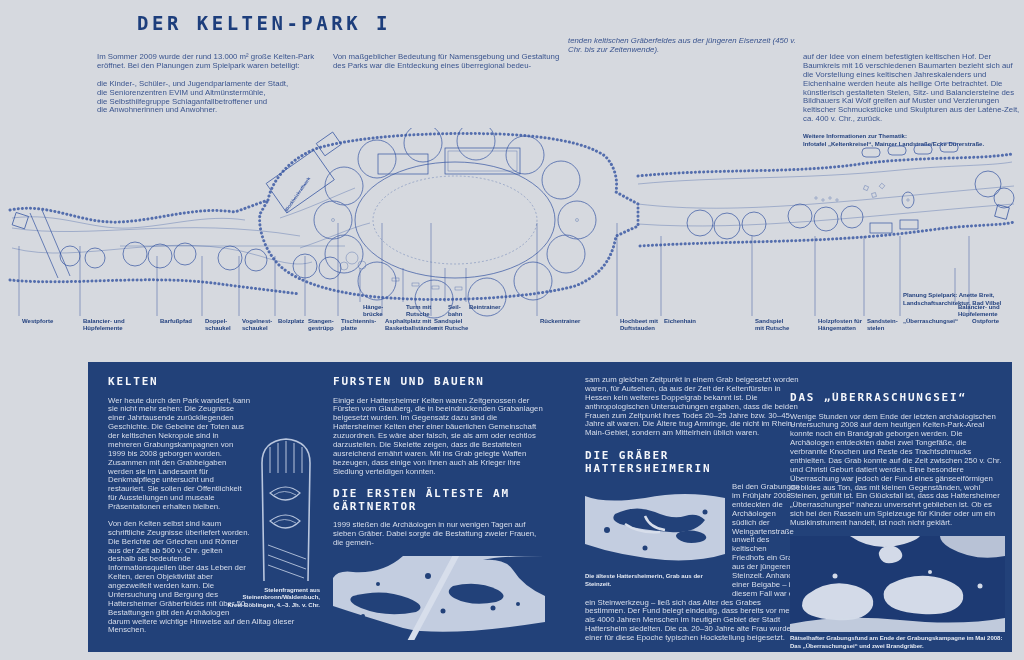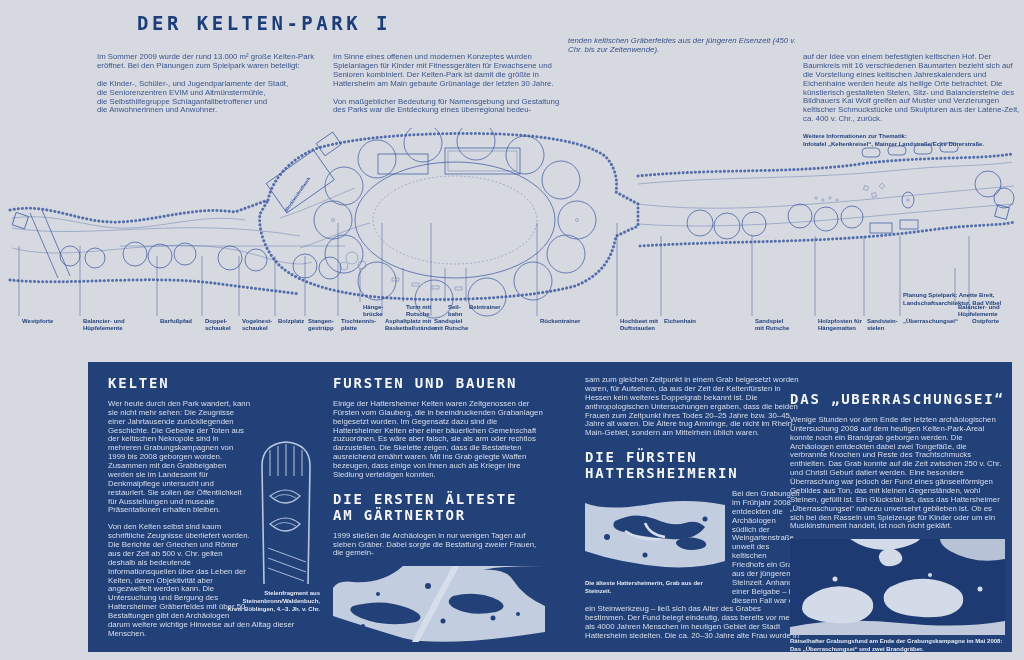--- a/index.html
+++ b/index.html
@@ -33,21 +33,21 @@
     line-height:1.18;white-space:pre-line;
   }
   
   #panel{
     left:88px;top:362px;width:924px;height:290px;
     background:#224179;color:#d9dfec;
   }
   .pcol{position:absolute;top:14px;height:266px;overflow:hidden;font-size:7.8px;line-height:1.14;}
   .pcol h3{
     margin:0 0 8px 0;font-family:"DejaVu Sans Mono", monospace;
-    font-size:14px;letter-spacing:1.8px;color:#f4f6fb;font-weight:bold;
+    font-size:11px;letter-spacing:1.8px;color:#f4f6fb;font-weight:bold;
   }
   .pcol h3.h2nd{margin-top:12px;}
   .pcol p{margin:0 0 8px 0;}
   .caption{font-size:6px;font-weight:bold;line-height:1.3;color:#e4e9f3;white-space:pre-line;}
   #stele-float{float:right;width:64px;margin:36px 0 4px 6px;position:relative;}
   #stele-cap{width:132px;margin-left:-68px;margin-top:4px;text-align:right;}
   #oldest-float{float:left;width:140px;margin:1px 7px 4px 0;}
   .photo{display:block;}
 </style>
 </head>
@@ -56,21 +56,20 @@
 <div id="title" class="abs">DER KELTEN-PARK I</div>
 
 <div class="abs icol" style="left:97px;top:53px;">
   <p>Im Sommer 2009 wurde der rund 13.000 m² große Kelten-Park eröffnet. Bei den Planungen zum Spielpark waren beteiligt:</p>
   <p>die Kinder-, Schüler-, und Jugendparlamente der Stadt,
 die Seniorenzentren EVIM und Altmünstermühle,
 die Selbsthilfegruppe Schlaganfallbetroffener und
 die Anwohnerinnen und Anwohner.</p>
 </div>
 <div class="abs icol" style="left:333px;top:53px;">
-  <p>Im Sinne eines offenen und modernen Konzeptes wurden Spielanlagen für Kinder mit Fitnessgeräten für Erwachsene und Senioren kombiniert. Der Kelten-Park ist damit die größte in Hattersheim am Main gebaute Grünanlage der letzten 30 Jahre.</p>
   <p>Von maßgeblicher Bedeutung für Namensgebung und Gestaltung des Parks war die Entdeckung eines überregional bedeu-</p>
 </div>
 <div class="abs icol" style="left:568px;top:37px;font-style:italic;">
   <p>tenden keltischen Gräberfeldes aus der jüngeren Eisenzeit (450 v. Chr. bis zur Zeitenwende).</p>
 </div>
 <div class="abs icol" style="left:803px;top:53px;width:218px;">
   <p>auf der Idee von einem befestigten keltischen Hof. Der Baumkreis mit 16 verschiedenen Baumarten bezieht sich auf die Vorstellung eines keltischen Jahreskalenders und Eichenhaine werden heute als heilige Orte betrachtet. Die künstlerisch gestalteten Stelen, Sitz- und Balanciersteine des Bildhauers Kai Wolf greifen auf Muster und Verzierungen keltischer Schmuckstücke und Skulpturen aus der Latène-Zeit, ca. 400 v. Chr., zurück.</p>
   <p class="smallnote">Weitere Informationen zur Thematik:
 Infotafel „Keltenkreisel“, Mainzer Landstraße/Ecke Dürerstraße.</p>
 </div>
@@ -283,21 +282,21 @@
           <circle cx="185" cy="48" r="2"></circle>
           <circle cx="30" cy="60" r="2"></circle>
       </g>
       <rect x="98" y="-10" width="6" height="110" fill="#d7deeb" transform="rotate(28 106 42)"></rect>
     </svg>
     <div class="caption" style="margin-top:3px;">Die 1999 freigelegte Grabstätte zweier Frauen. Ihre gemeinsame Bestattung lässt auf eine enge Beziehung zu Lebzeiten schließen.</div>
   </div>
 
   <div class="pcol" style="left:497px;width:215px;">
     <p>sam zum gleichen Zeitpunkt in einem Grab beigesetzt worden waren, für Aufsehen, da aus der Zeit der Keltenfürsten in Hessen kein weiteres Doppelgrab bekannt ist. Die anthropologischen Untersuchungen ergaben, dass die beiden Frauen zum Zeitpunkt ihres Todes 20–25 Jahre bzw. 30–45 Jahre alt waren. Die Ältere trug Armringe, die nicht im Rhein-Main-Gebiet, sondern am Mittelrhein üblich waren.</p>
-    <h3 class="h2nd">DIE FÜRSTEN HATTERSHEIMERIN</h3>
+    <h3 class="h2nd">DIE GRÄBER HATTERSHEIMERIN</h3>
     <div>
       <div id="oldest-float">
         <svg class="photo" width="140" height="86" viewBox="0 0 140 86">
           <rect width="140" height="86" fill="#c3cde0"></rect>
           <g fill="#224179">
             <path d="M0,0 L140,0 L140,14 Q100,6 60,14 Q20,20 0,12 Z"></path>
             <path d="M0,86 L0,60 Q35,72 80,76 Q115,78 140,70 L140,86 Z"></path>
             <path d="M30,30 q20,-10 40,-2 q18,8 30,4 q12,-4 20,4 q-10,14 -35,12 q-30,-2 -50,-8 q-10,-4 -5,-10 Z"></path>
             <path d="M95,48 q14,-4 24,2 q6,5 -4,8 q-14,3 -22,-3 q-5,-4 2,-7 Z"></path>
             <circle cx="22" cy="46" r="3"></circle>

